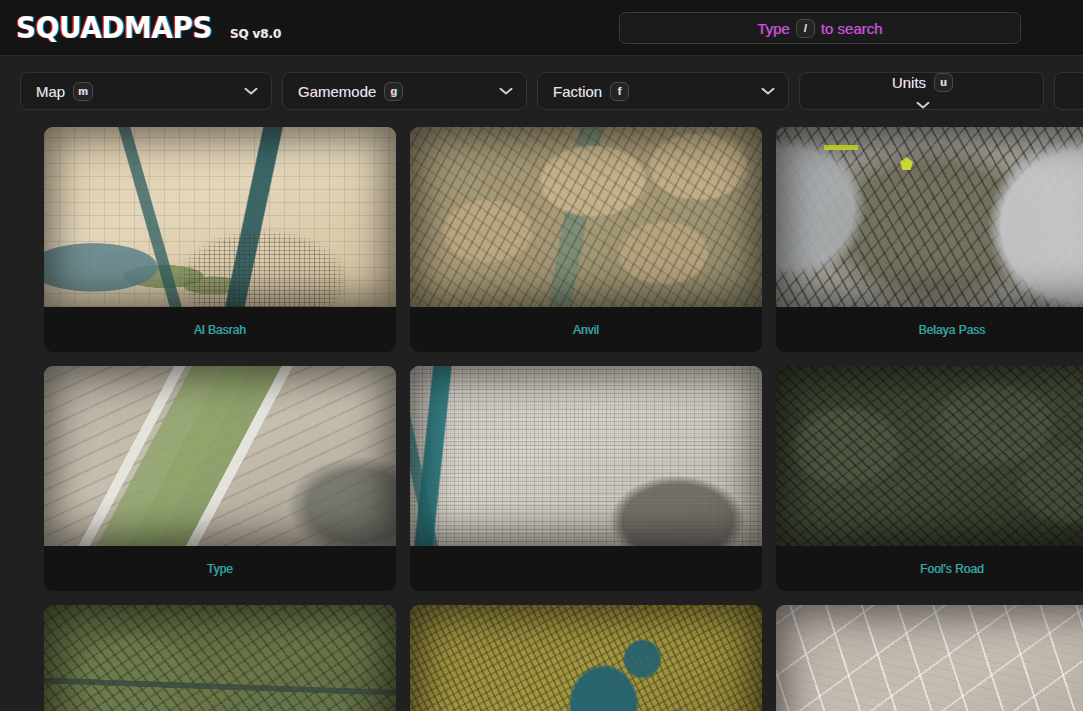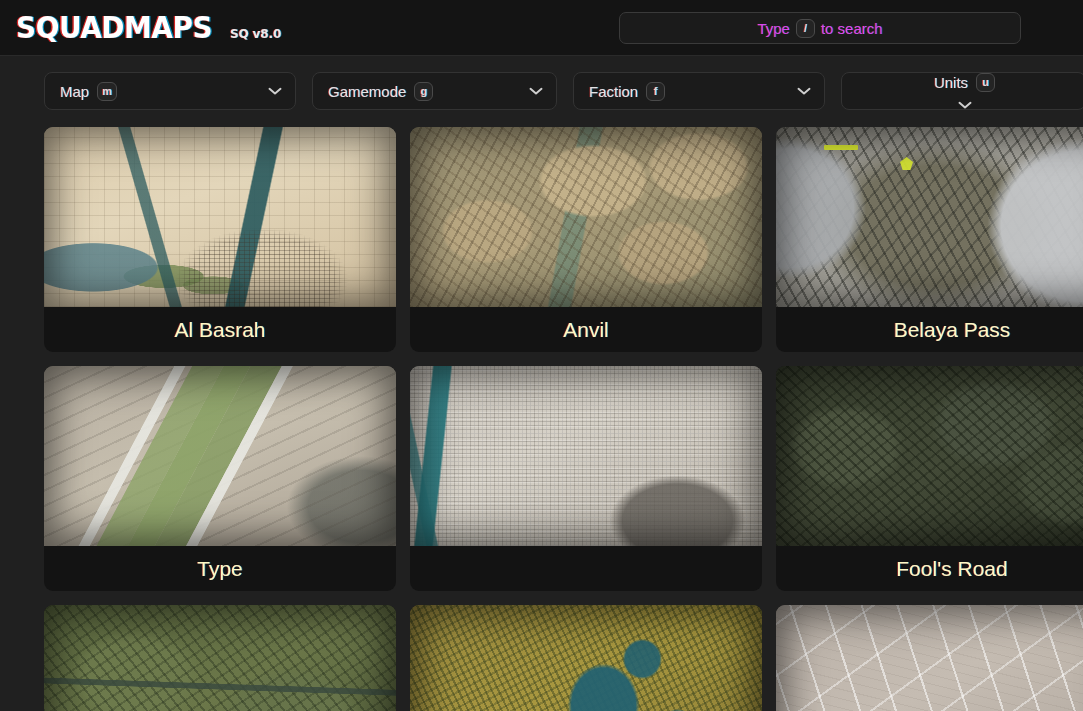--- a/index.html
+++ b/index.html
@@ -102,22 +102,22 @@
     color: #d8d8d8;
     line-height: 1;
     text-shadow:
       -0.7px 0 0 rgba(255,60,60,0.75),
        0.7px 0 0 rgba(0,180,255,0.70);
   }
 
   
   .filters {
     display: flex;
-    gap: 16px;
-    padding: 16px 0 0 44px;
+    gap: 10px;
+    padding: 16px 0 0 20px;
     height: 66px;
     align-items: flex-start;
   }
 
   .filter {
     height: 38px;
     background: #1b1b1b;
     border: 1px solid #333333;
     border-radius: 8px;
     display: flex;
@@ -184,22 +184,22 @@
   .thumb-inner {
     position: absolute;
     inset: 0;
   }
 
   .card-name {
     height: 45px;
     display: flex;
     align-items: center;
     justify-content: center;
-    font-size: 21px;
-    color: #fef9c3;
+    font-size: 12px;
+    color: #14b8a6;
     text-shadow:
       -0.7px 0 0 rgba(255,60,60,0.50),
        0.7px 0 0 rgba(0,180,255,0.45);
   }
 
   
   .m-albasrah {
     background:
       radial-gradient(ellipse 30% 22% at 14% 78%, rgba(92,130,138,.85) 0 60%, transparent 62%),
       linear-gradient(102deg, transparent 0 56%, rgba(45,92,95,.92) 56.4% 61%, transparent 61.4%),

